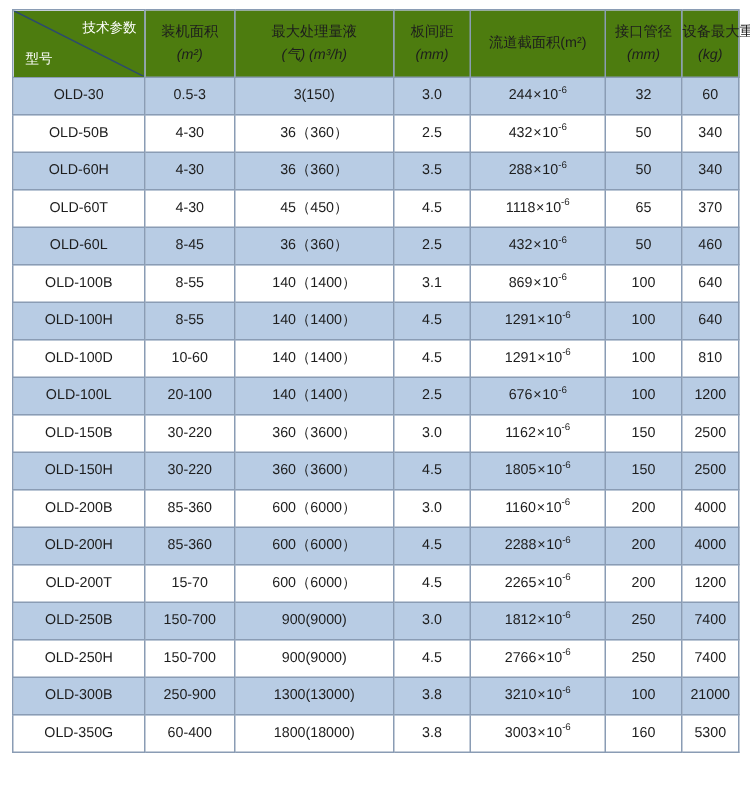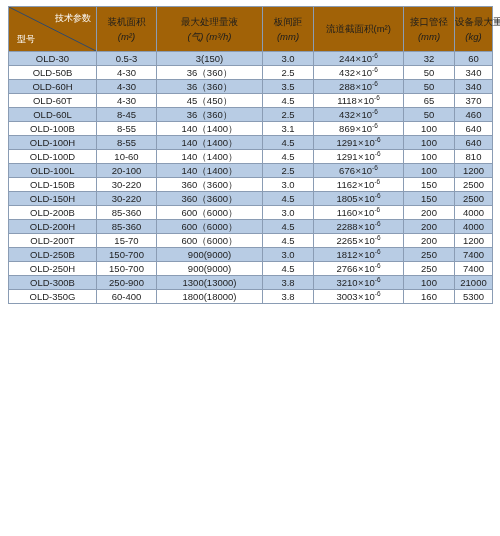--- a/index.html
+++ b/index.html
@@ -34,21 +34,21 @@
   
   col.c0{width:88px}
   col.c1{width:60px}
   col.c2{width:106px}
   col.c3{width:51px}
   col.c4{width:90px}
   col.c5{width:51px}
   col.c6{width:38px}
 
   thead th{
-    background:#a16207;
+    background:#4d7c0f;
     color:#ffffff;
     height:44px;
     font-size:9px;
     font-weight:400;
     border:1px solid #3a669a;
   }
   th .ln{display:block;}
   th .sub{display:block;margin-top:3px;font-style:italic;}
 
   
@@ -68,21 +68,21 @@
     font-size:9px;
     color:#ffffff;
   }
   th.corner .bl-label{
     position:absolute;
     left:8px; bottom:6px;
     font-size:9px;
     color:#ffffff;
   }
 
-  tbody tr{height:14px;}
+  tbody tr{height:25px;}
   tbody tr.shade td{background:#b8cce4;}
   tbody tr.plain td{background:#ffffff;}
 
   sup{font-size:6.5px; vertical-align:super; line-height:0;}
   .mul{padding:0 0.5px;}
 </style>
 </head>
 <body>
 
 <div class="spec-table-wrap">

